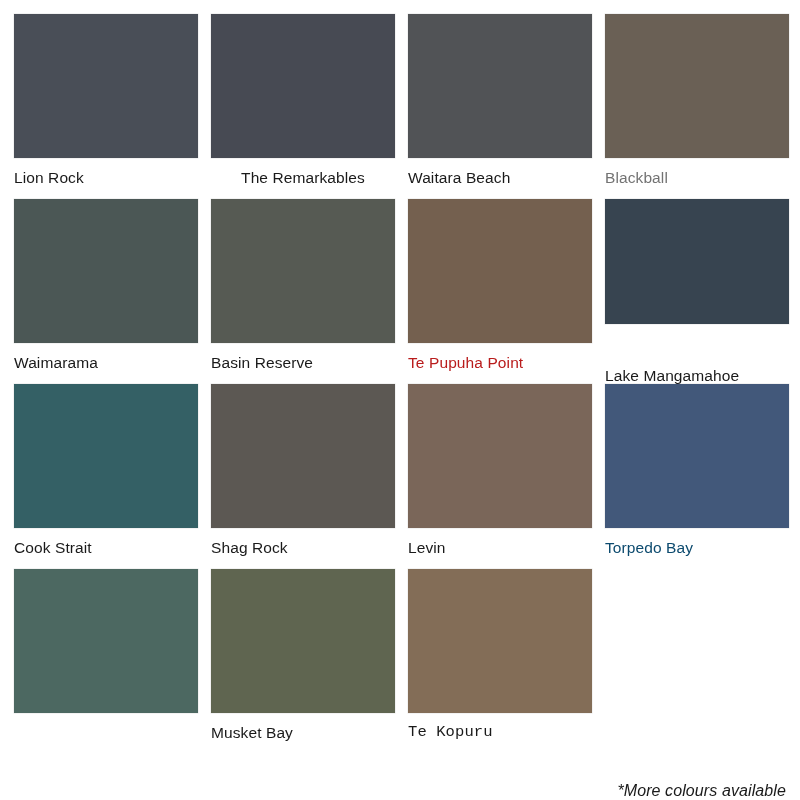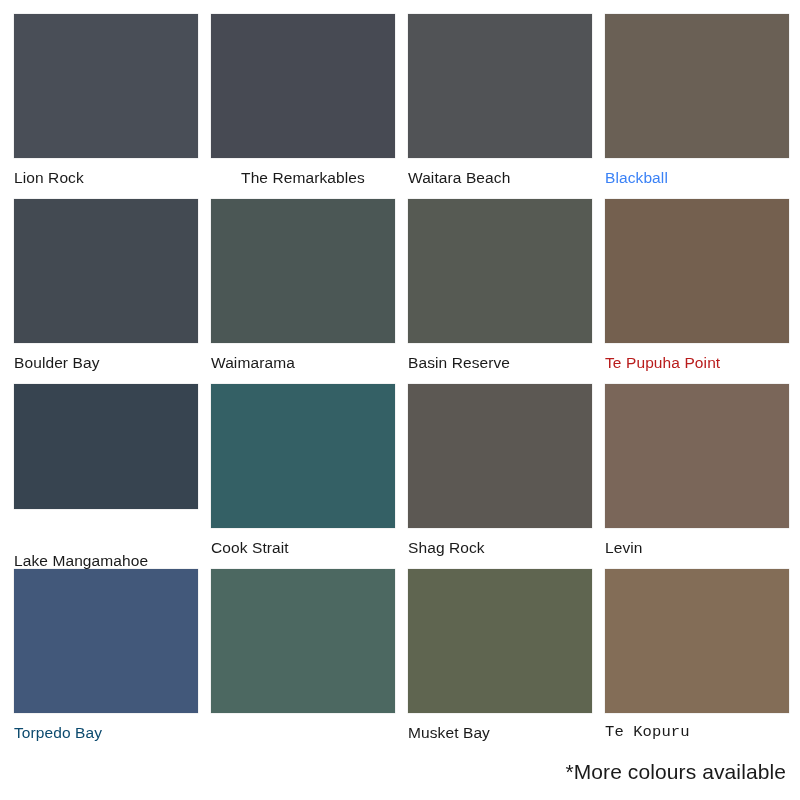--- a/index.html
+++ b/index.html
@@ -52,25 +52,26 @@
     line-height: 1.1;
     color: #1a1a1a;
     letter-spacing: 0.1px;
     font-weight: 400;
     white-space: nowrap;
   }
 
   .footer-note {
     position: absolute;
     right: 14px;
-    bottom: 16px;
-    font-size: 21px;
+    bottom: 0;
+    font-size: 16px;
     color: #1a1a1a;
     letter-spacing: 0.1px;
     white-space: nowrap;
+    font-style: italic;
   }
 </style>
 </head>
 <body style="background-color: rgb(255, 255, 255);">
 
 <div id="swatch-chart">
 
   <div class="swatch-grid">
 
     <div class="swatch-cell">
@@ -80,27 +81,23 @@
     <div class="swatch-cell">
       <div class="swatch-chip" style="background-color: rgb(71, 74, 83);"></div>
       <div class="swatch-label" style="color: rgb(26, 26, 26); text-align: center;">The Remarkables</div>
     </div>
     <div class="swatch-cell">
       <div class="swatch-chip" style="background-color: rgb(81, 83, 86);"></div>
       <div class="swatch-label" style="color: rgb(26, 26, 26);">Waitara Beach</div>
     </div>
     <div class="swatch-cell">
       <div class="swatch-chip" style="background-color: rgb(106, 96, 85);"></div>
-      <div class="swatch-label" style="color: #3b82f6;">Blackball</div>
+      <div class="swatch-label" style="color: #737373;">Blackball</div>
     </div>
 
-    <div class="swatch-cell">
-      <div class="swatch-chip" style="background-color: rgb(67, 74, 82);"></div>
-      <div class="swatch-label" style="color: rgb(26, 26, 26);">Boulder Bay</div>
-    </div>
     <div class="swatch-cell">
       <div class="swatch-chip" style="background-color: rgb(75, 87, 85);"></div>
       <div class="swatch-label" style="color: rgb(26, 26, 26);">Waimarama</div>
     </div>
     <div class="swatch-cell">
       <div class="swatch-chip" style="background-color: rgb(86, 90, 83);"></div>
       <div class="swatch-label" style="color: rgb(26, 26, 26);">Basin Reserve</div>
     </div>
     <div class="swatch-cell">
       <div class="swatch-chip" style="background-color: rgb(116, 96, 79);"></div>

